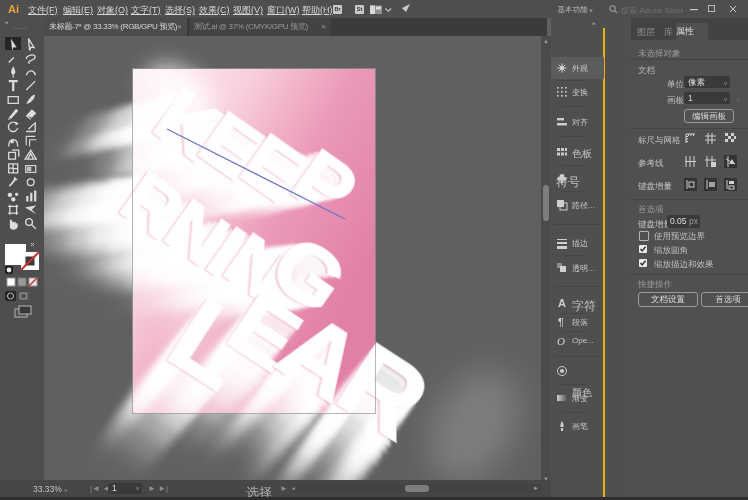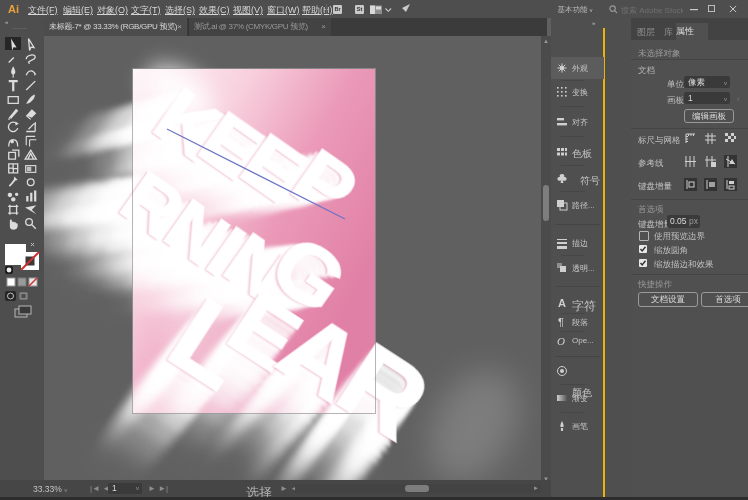--- a/index.html
+++ b/index.html
@@ -300,21 +300,21 @@
         <rect x="9" y="2" width="2" height="3"></rect>
         <rect x="1" y="6.5" width="3" height="3"></rect>
         <rect x="5" y="6.5" width="3" height="3"></rect>
         <rect x="9" y="6.5" width="2" height="3"></rect>
       </g>
     </svg>
     <div style="position:absolute;left:21px;top:119px;font-size:10px;color:#c6c6c6;white-space:nowrap">色板</div>
     <svg style="position:absolute;left:5px;top:145px" width="12" height="12" viewBox="0 0 12 12">
       <path d="M6 1 C8 1 9 2.5 8 4 C10 3.5 11 5 10.5 6.5 C10 8 8 8 6.8 7.2 L7.5 10 H4.5 L5.2 7.2 C4 8 2 8 1.5 6.5 C1 5 2 3.5 4 4 C3 2.5 4 1 6 1 Z" fill="#cfcfcf"></path>
     </svg>
-    <div style="position:absolute;left:29px;top:146px;font-size:10px;color:#c6c6c6;white-space:nowrap">符号</div>
+    <div style="position:absolute;left:5px;top:146px;font-size:12px;color:#c6c6c6;white-space:nowrap">符号</div>
     <svg style="position:absolute;left:5px;top:171px" width="12" height="12" viewBox="0 0 12 12">
       <rect x="1" y="1" width="7" height="7" fill="#cfcfcf"></rect>
       <rect x="4" y="4" width="7" height="7" fill="none" stroke="#cfcfcf"></rect>
     </svg>
     <div style="position:absolute;left:21px;top:172px;font-size:8px;color:#c6c6c6;white-space:nowrap">路径...</div>
     <svg style="position:absolute;left:5px;top:209px" width="12" height="12" viewBox="0 0 12 12">
       <g fill="#cfcfcf">
         <rect x="1" y="2" width="10" height="1"></rect>
         <rect x="1" y="5" width="10" height="2"></rect>
         <rect x="1" y="9" width="10" height="3"></rect>

